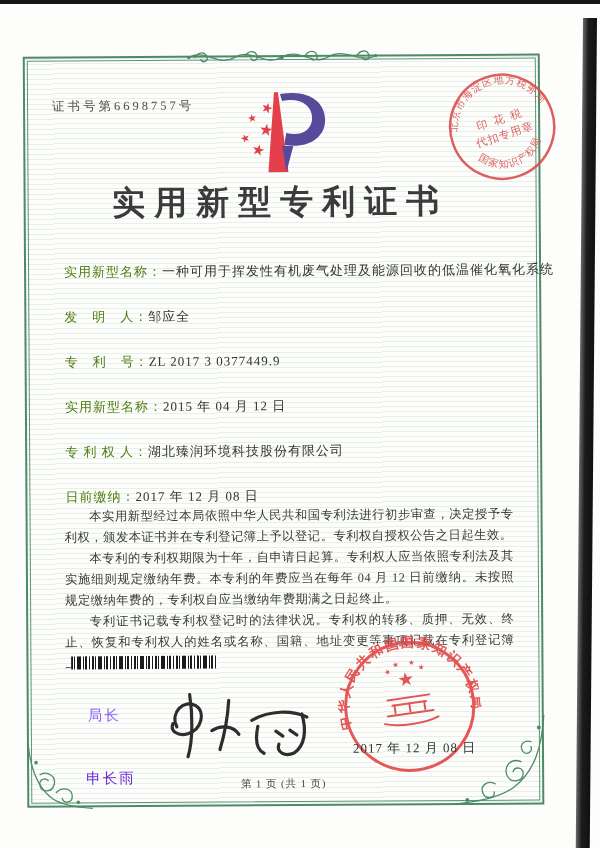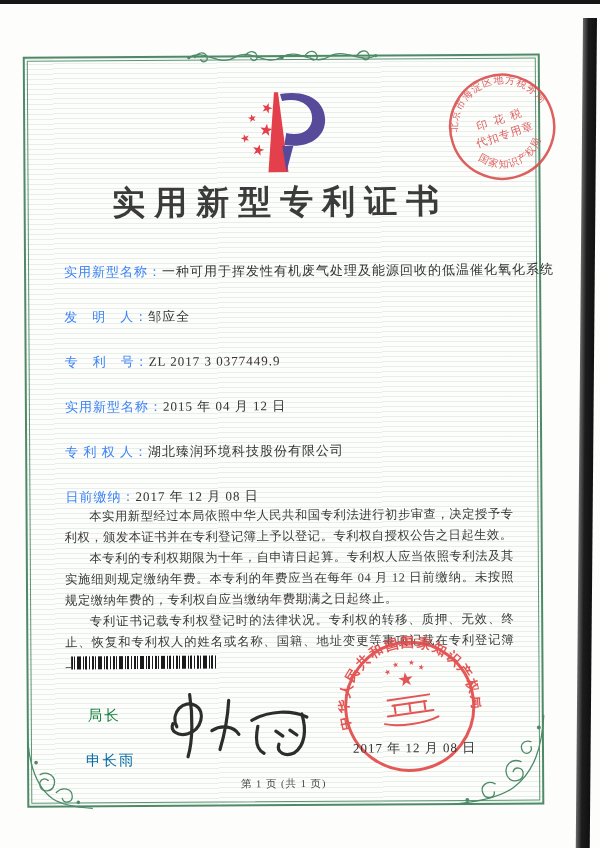--- a/index.html
+++ b/index.html
@@ -32,35 +32,35 @@
   .flourish path,.flourish circle{stroke:#4e8a67;fill:none;stroke-width:1.3;stroke-linecap:round;}
   .flourish .dot{fill:#4e8a67;stroke:none;}
 
   .cert-number{position:absolute;left:54px;top:97px;font-size:12.5px;color:#4d4d4d;letter-spacing:3px;z-index:5;}
 
   .title{position:absolute;left:25px;top:180px;width:513px;text-align:center;
     font-size:33px;font-weight:600;letter-spacing:9px;color:#3b3b3b;z-index:5;}
 
   .fields{position:absolute;left:65px;top:262px;width:455px;z-index:5;}
   .field-row{height:18px;margin-bottom:27px;font-size:13px;color:#333;letter-spacing:1px;white-space:nowrap;}
-  .field-row .lbl{color:#3b82f6;}
+  .field-row .lbl{color:#4d7c0f;}
   .field-row .val{color:#333;}
 
   .paragraphs{position:absolute;left:64px;top:505px;width:449px;z-index:5;
     font-size:12.3px;line-height:21px;color:#3a3a3a;text-align:justify;}
   .paragraphs p{margin:0;text-indent:2em;letter-spacing:0.5px;}
 
   .barcode{position:absolute;left:70px;top:655px;width:146px;height:13px;z-index:5;
     background:
       repeating-linear-gradient(90deg,#1b1b1b 0px,#1b1b1b 1px,rgba(0,0,0,0) 1px,rgba(0,0,0,0) 3px),
       repeating-linear-gradient(90deg,#1b1b1b 0px,#1b1b1b 2px,rgba(0,0,0,0) 2px,rgba(0,0,0,0) 7px);
     background-color:#fff;}
 
-  .director-label{position:absolute;left:86px;top:705px;font-size:14.5px;color:#15803d;letter-spacing:2px;z-index:5;}
-  .director-name{position:absolute;left:84px;top:750px;font-size:14.5px;color:#0369a1;letter-spacing:2px;z-index:5;}
+  .director-label{position:absolute;left:86px;top:705px;font-size:14.5px;color:#8b5cf6;letter-spacing:2px;z-index:5;}
+  .director-name{position:absolute;left:84px;top:768px;font-size:14.5px;color:#6d28d9;letter-spacing:2px;z-index:5;}
 
   .signature-svg{position:absolute;left:150px;top:686px;z-index:6;}
   .signature-svg path{stroke:#2d2d2d;stroke-width:3.2;fill:none;stroke-linecap:round;stroke-linejoin:round;}
 
   .tax-stamp{position:absolute;left:448px;top:72px;width:112px;height:112px;z-index:10;
     transform:rotate(-18deg);opacity:0.88;}
   .tax-stamp text{fill:#d94b4b;font-family:"Liberation Serif","DejaVu Serif",serif;}
 
   .official-seal{position:absolute;left:337px;top:636px;width:142px;height:142px;z-index:8;
     transform:rotate(-8deg);opacity:0.92;}
@@ -106,20 +106,21 @@
       <svg class="flourish" style="right:-4px;bottom:-6px;" width="95" height="95" viewBox="0 0 95 95">
         <path d="M93,2 C91,32 84,58 62,74 C48,84 28,88 2,90"></path>
         <path d="M70,48 C60,44 52,52 56,62 C60,70 72,68 72,60 C72,54 64,52 62,58"></path>
         <path d="M44,70 C36,66 28,72 32,80 C35,86 44,84 43,78"></path>
         <path d="M80,28 C72,26 68,32 72,38 C76,42 82,38 80,33"></path>
         <circle class="dot" cx="88" cy="14" r="2"></circle>
         <circle class="dot" cx="16" cy="86" r="2"></circle>
       </svg>
     </div>
 
+    <div class="cert-number">证书号第6698757号</div>
 
     <svg style="position:absolute;left:224px;top:86px;z-index:5;" width="116" height="108" viewBox="0 0 116 108">
       <defs>
         <path id="star" d="M0,-1 L0.235,-0.324 L0.951,-0.309 L0.380,0.124 L0.588,0.809 L0,0.4 L-0.588,0.809 L-0.380,0.124 L-0.951,-0.309 L-0.235,-0.324 Z"></path>
       </defs>
       <path fill="#584a9b" d="M58,8 C88,3 103,17 103,34 C103,52 86,63 62,59 L64,47 C80,51 90,43 90,32 C90,19 77,11 60,15 Z"></path>
       <polygon fill="#e3404b" points="52,6 56,6 66,86 46,86"></polygon>
       <polygon fill="#584a9b" points="60,60 71,60 64,86"></polygon>
       <use class="logo-star" href="#star" transform="translate(45,22) scale(5.5) rotate(18)"></use>
       <use class="logo-star" href="#star" transform="translate(30,32) scale(4.2) rotate(-12)"></use>

